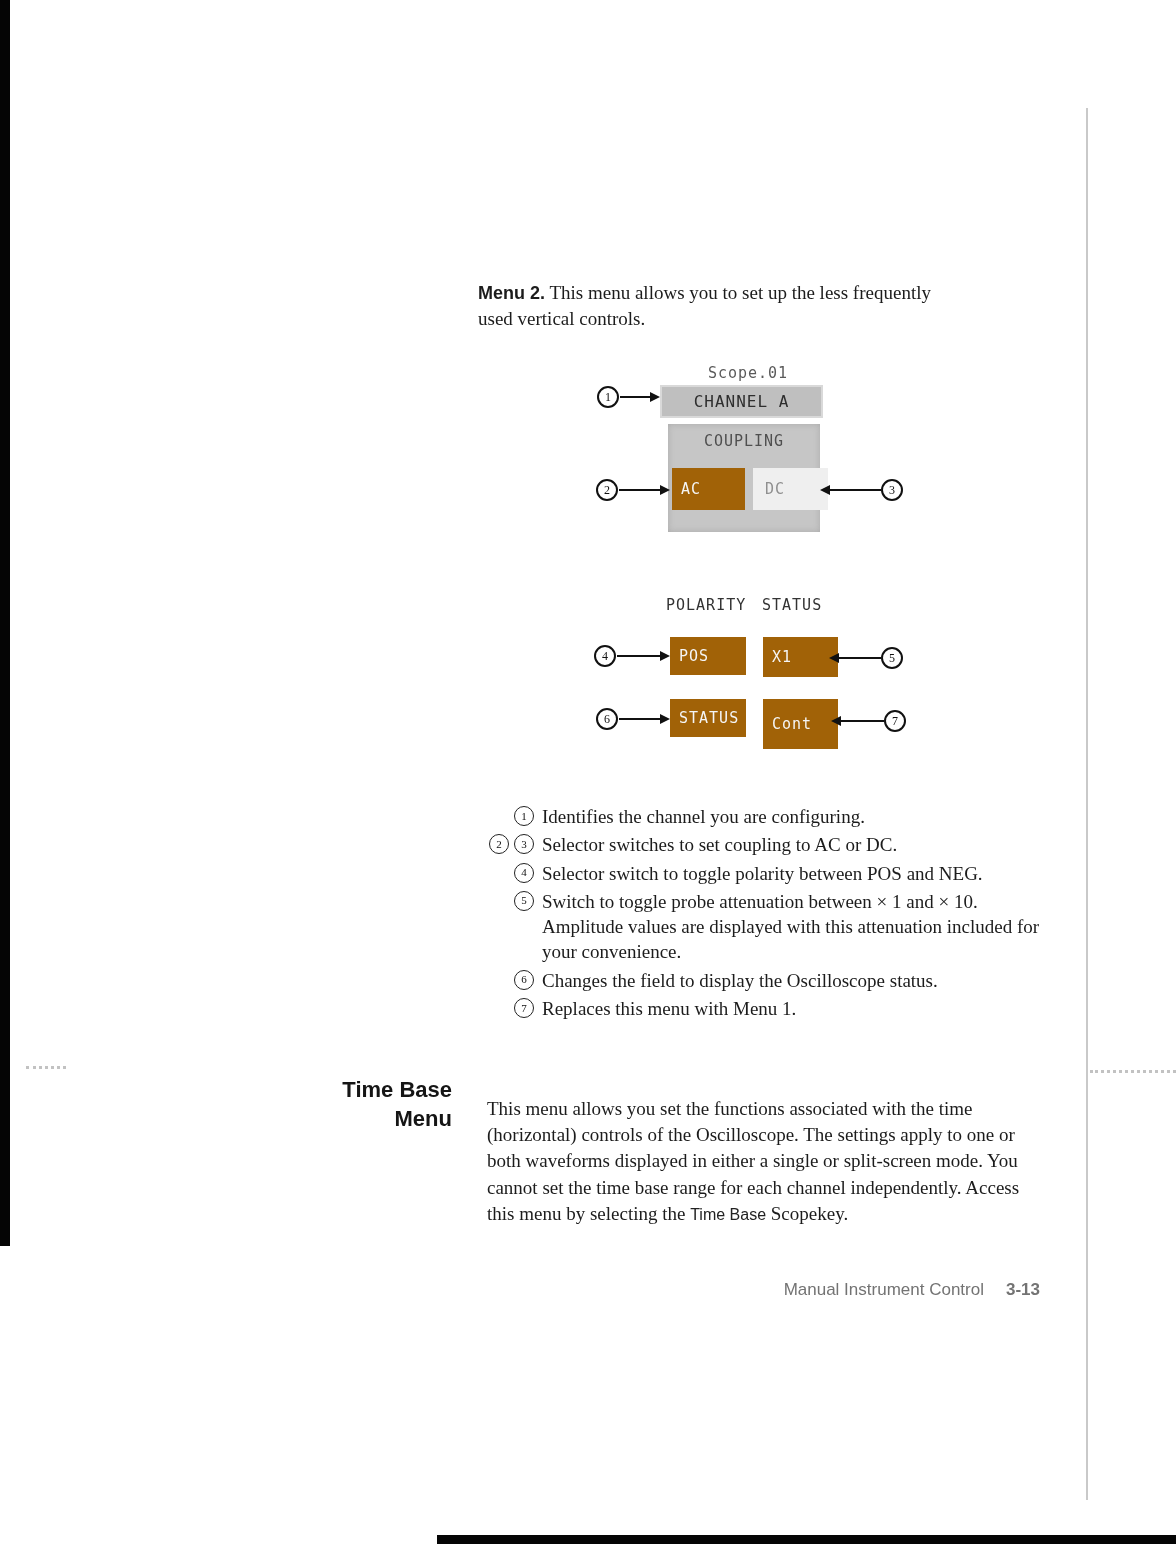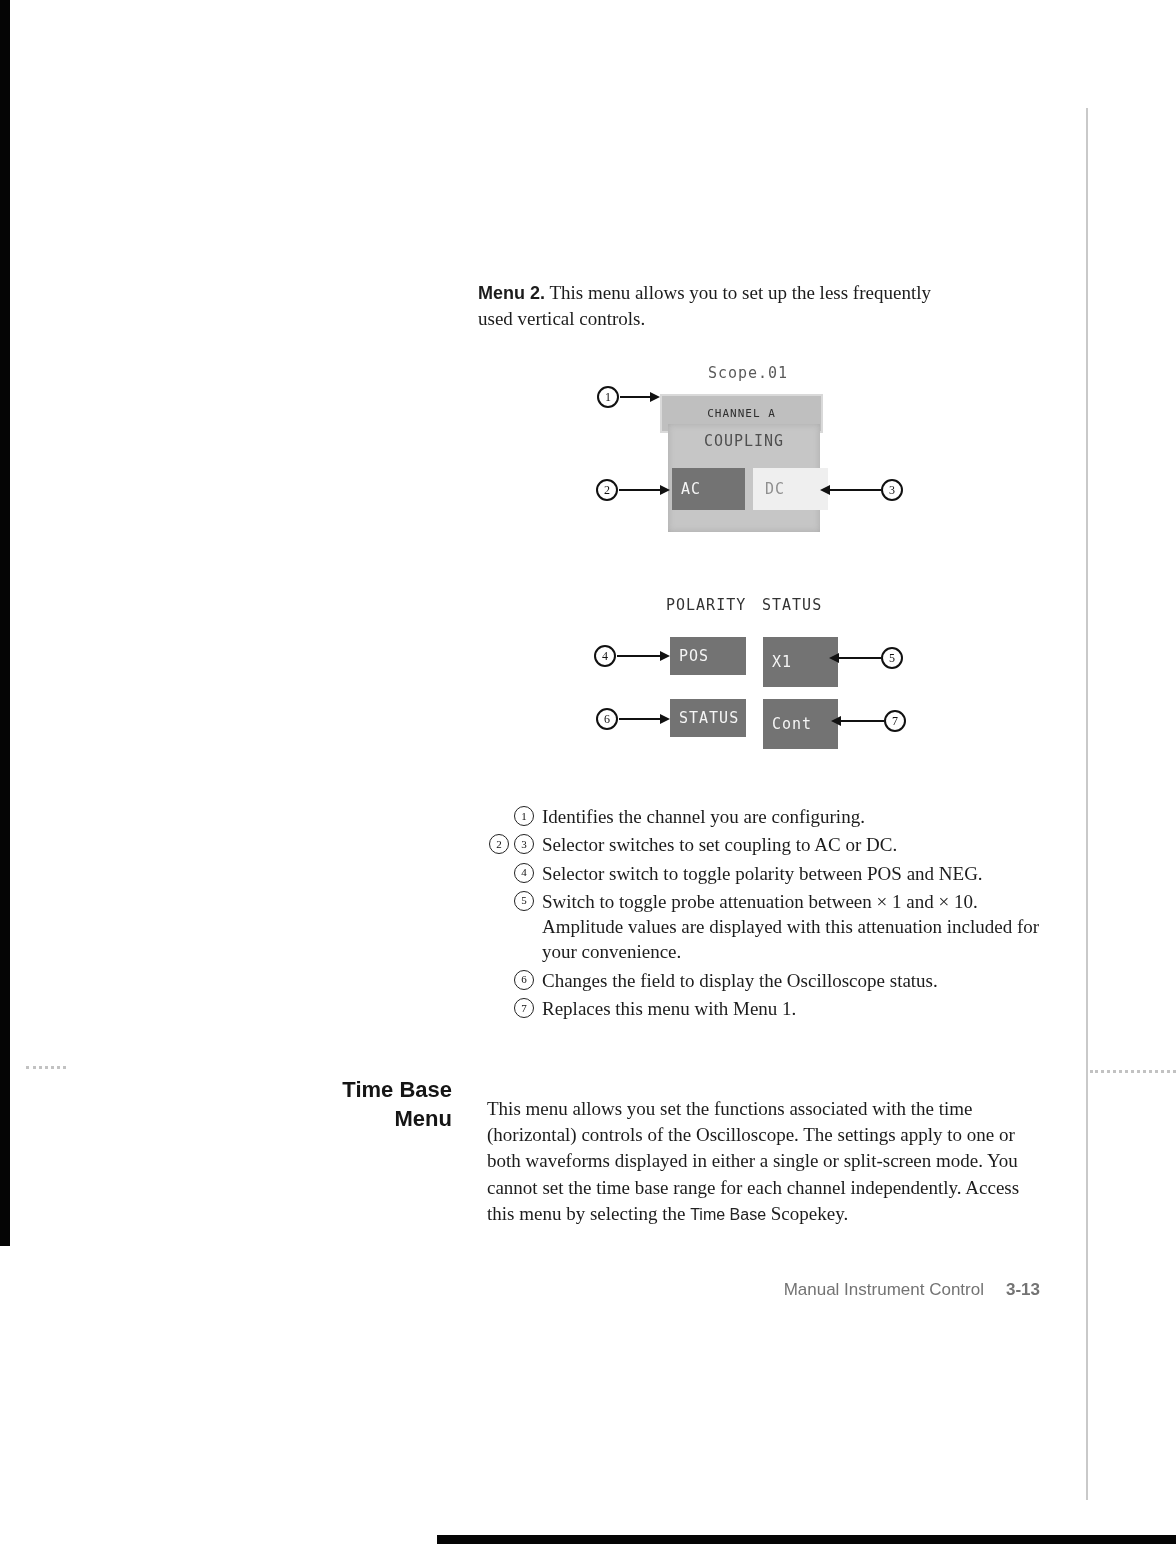--- a/index.html
+++ b/index.html
@@ -19,33 +19,33 @@
   .dots-left{position:absolute;left:26px;top:1066px;width:40px;border-top:3px dotted #c2c2c2;}
   .dots-right{position:absolute;left:1090px;top:1070px;width:86px;border-top:3px dotted #c2c2c2;}
 
   
   .intro{position:absolute;left:478px;top:261px;width:468px;font-size:19px;line-height:1.35;}
   .intro b{font-family:"Liberation Sans", sans-serif;font-size:18px;}
 
   
   .screen-font{font-family:"DejaVu Sans Mono", monospace;}
   .scope-title{position:absolute;left:668px;top:364px;width:160px;text-align:center;font-size:15px;color:#5a5a5a;letter-spacing:1px;}
-  .channel-strip{position:absolute;left:660px;top:394px;width:163px;height:39px;background:#bfbfbf;display:flex;align-items:center;justify-content:center;font-size:11px;color:#2e2e2e;letter-spacing:1px;box-shadow:inset 0 0 0 2px #d9d9d9;}
+  .channel-strip{position:absolute;left:660px;top:385px;width:163px;height:33px;background:#bfbfbf;display:flex;align-items:center;justify-content:center;font-size:16px;color:#2e2e2e;letter-spacing:1px;box-shadow:inset 0 0 0 2px #d9d9d9;}
   .coupling-panel{position:absolute;left:668px;top:424px;width:152px;height:108px;background:#c6c6c6;box-shadow:inset 0 0 6px #aaa;}
   .coupling-title{position:absolute;left:0;top:8px;width:100%;text-align:center;font-size:15px;color:#4f4f4f;letter-spacing:1px;}
   .btn{position:absolute;display:flex;align-items:center;font-size:15px;letter-spacing:1px;}
-  .btn.dark{background:#737373;color:#f5f5f5;padding-left:9px;}
+  .btn.dark{background:#a16207;color:#f5f5f5;padding-left:9px;}
   .btn.light{background:#efefef;color:#8f8f8f;padding-left:12px;}
   .btn-ac{left:672px;top:468px;width:64px;height:42px;}
   .btn-dc{left:753px;top:468px;width:63px;height:42px;}
   .label-row{position:absolute;font-size:15px;color:#333;letter-spacing:1px;}
   .lbl-polarity{left:666px;top:596px;}
   .lbl-probe{left:762px;top:596px;}
   .btn-pos{left:670px;top:637px;width:67px;height:38px;}
-  .btn-x1{left:763px;top:637px;width:66px;height:50px;}
+  .btn-x1{left:763px;top:637px;width:66px;height:40px;}
   .btn-status{left:670px;top:699px;width:67px;height:38px;}
   .btn-cont{left:763px;top:699px;width:66px;height:50px;}
 
   .callout{
     position:absolute;width:22px;height:22px;border:2px solid #111;border-radius:50%;
     background:#fff;display:flex;align-items:center;justify-content:center;
     font-family:"Liberation Serif", serif;font-size:12px;color:#111;box-sizing:border-box;
   }
   .arrow{position:absolute;height:2px;background:#111;}
   .arrow.right::after{

